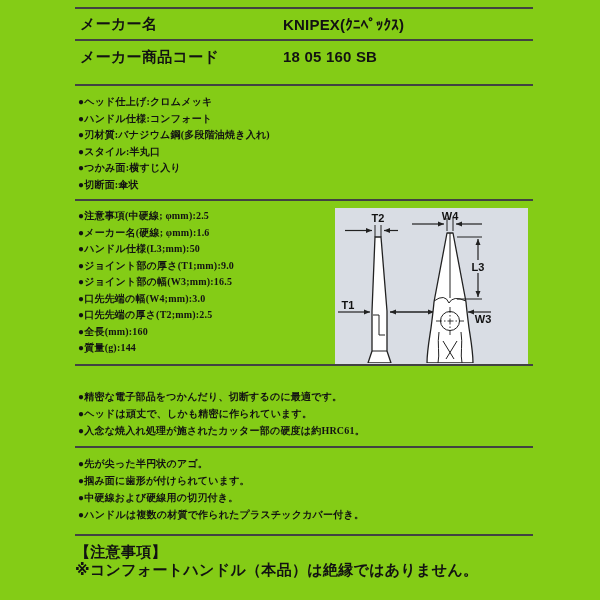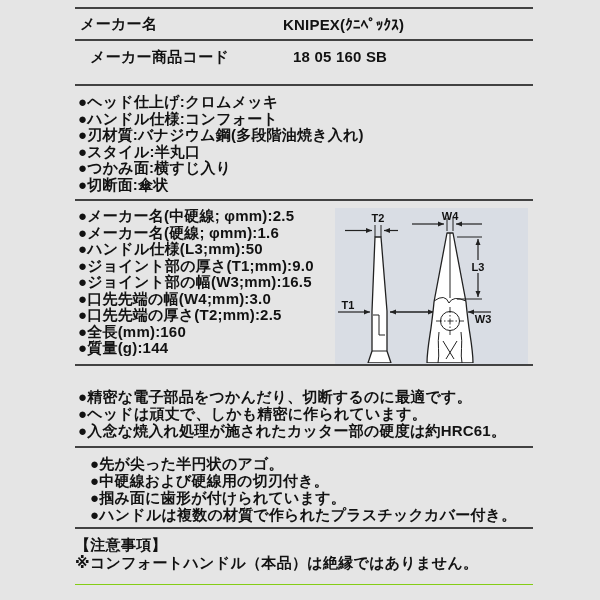--- a/index.html
+++ b/index.html
@@ -1,37 +1,37 @@
 <!DOCTYPE html>
 <html><head>
 <meta charset="utf-8">
 <style>
   html,body{margin:0;padding:0;background:#ffffff;}
   .page{
-    position:relative;width:600px;height:600px;background:#e5e5e5;overflow:hidden;
+    position:relative;width:600px;height:600px;background:#84cc16;overflow:hidden;
     font-family:"Liberation Sans","DejaVu Sans",sans-serif;
     font-weight:700;color:#121212;
   }
   .content{position:absolute;left:75px;top:0;width:458px;}
 
   
   .spec-table{margin-top:7px;border-top:2px solid #424242;border-bottom:2px solid #424242;}
   .trow{display:flex;}
   .trow-1{height:30px;border-bottom:2px solid #424242;align-items:center;}
-  .trow-2{height:43px;box-sizing:border-box;padding-top:7px;margin-left:10px;}
+  .trow-2{height:43px;box-sizing:border-box;padding-top:7px;}
   .tlabel{width:203px;padding-left:5px;font-size:15px;letter-spacing:.3px;flex:0 0 auto;}
   .tvalue{font-size:15px;letter-spacing:.2px;}
 
   
   .sec{border-bottom:2px solid #424242;}
-  ul.blist{list-style:none;margin:0;padding:0 0 0 3px;font-size:15px;line-height:16.5px;letter-spacing:.2px;}
+  ul.blist{list-style:none;margin:0;padding:0 0 0 3px;font-size:10px;line-height:16.5px;letter-spacing:.2px;font-family:Liberation Serif, serif;}
   .sec-a .blist{padding-top:8px;padding-bottom:6px;}
   .sec-b{position:relative;height:156px;padding-top:7px;}
   .sec-c .blist{padding-top:22px;padding-bottom:7px;line-height:17px;}
-  .sec-d .blist{padding-top:7px;padding-bottom:4px;line-height:17px;margin-left:12px;}
+  .sec-d .blist{padding-top:7px;padding-bottom:11px;line-height:17px;}
 
   
   .diagram-box{position:absolute;top:7px;right:5px;width:193px;height:156px;background:#d9dde4;}
   .diagram-box svg{display:block;width:193px;height:155px;}
   .dg-outline{fill:#ffffff;stroke:#222222;stroke-width:1.3;stroke-linejoin:round;}
   .dg-line{fill:none;stroke:#222222;stroke-width:1.2;}
   .dg-thin{fill:none;stroke:#222222;stroke-width:1;}
   .dg-center{fill:none;stroke:#222222;stroke-width:.9;stroke-dasharray:6 2 1.5 2;}
   .dg-text{font-family:"Liberation Sans","DejaVu Sans",sans-serif;font-weight:700;font-size:11px;fill:#111111;}
   .dg-patch{fill:#d9dde4;}
@@ -64,21 +64,21 @@
         <li>●ハンドル仕様:コンフォート</li>
         <li>●刃材質:バナジウム鋼(多段階油焼き入れ)</li>
         <li>●スタイル:半丸口</li>
         <li>●つかみ面:横すじ入り</li>
         <li>●切断面:傘状</li>
       </ul>
     </div>
 
     <div class="sec sec-b">
       <ul class="blist">
-        <li>●メーカー名(中硬線; φmm):2.5</li>
+        <li>●注意事項(中硬線; φmm):2.5</li>
         <li>●メーカー名(硬線; φmm):1.6</li>
         <li>●ハンドル仕様(L3;mm):50</li>
         <li>●ジョイント部の厚さ(T1;mm):9.0</li>
         <li>●ジョイント部の幅(W3;mm):16.5</li>
         <li>●口先先端の幅(W4;mm):3.0</li>
         <li>●口先先端の厚さ(T2;mm):2.5</li>
         <li>●全長(mm):160</li>
         <li>●質量(g):144</li>
       </ul>
 
@@ -132,22 +132,22 @@
       <ul class="blist">
         <li>●精密な電子部品をつかんだり、切断するのに最適です。</li>
         <li>●ヘッドは頑丈で、しかも精密に作られています。</li>
         <li>●入念な焼入れ処理が施されたカッター部の硬度は約HRC61。</li>
       </ul>
     </div>
 
     <div class="sec sec-d">
       <ul class="blist">
         <li>●先が尖った半円状のアゴ。</li>
+        <li>●掴み面に歯形が付けられています。</li>
         <li>●中硬線および硬線用の切刃付き。</li>
-        <li>●掴み面に歯形が付けられています。</li>
         <li>●ハンドルは複数の材質で作られたプラスチックカバー付き。</li>
       </ul>
     </div>
 
     <div class="notes">
       <div class="notes-title">【注意事項】</div>
       <div class="notes-body">※コンフォートハンドル（本品）は絶縁ではありません。</div>
     </div>
 
   </div>

